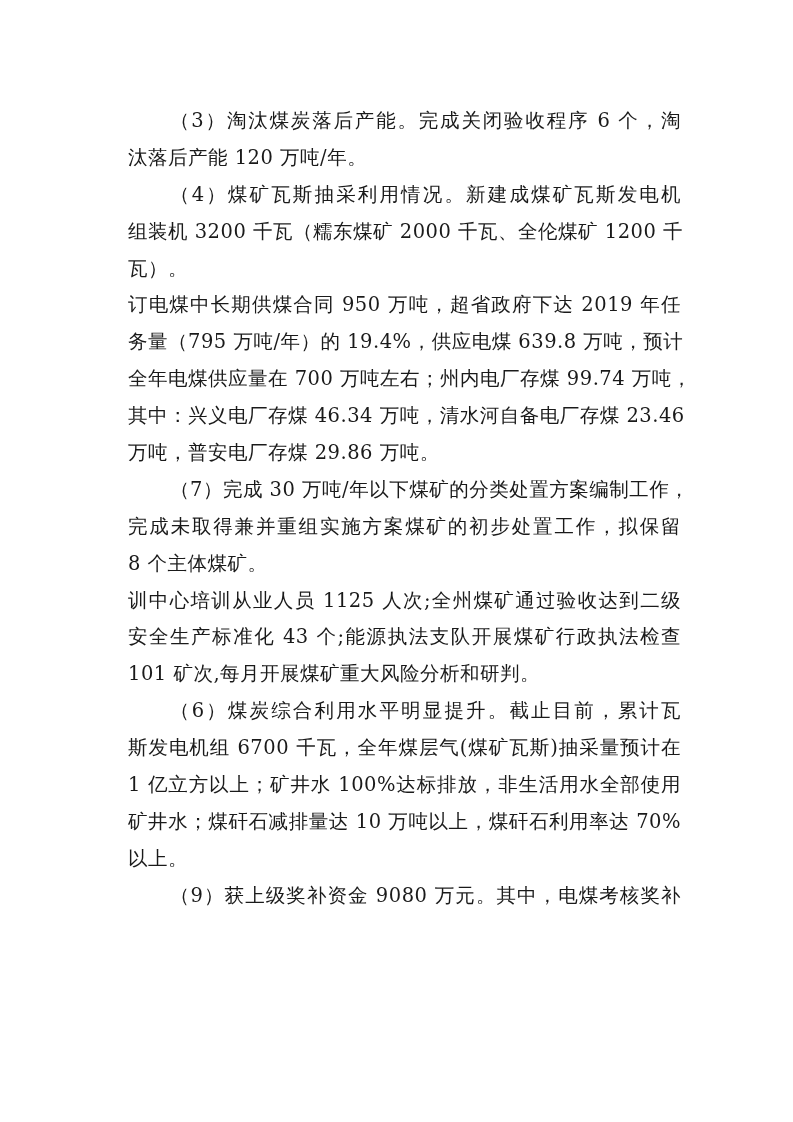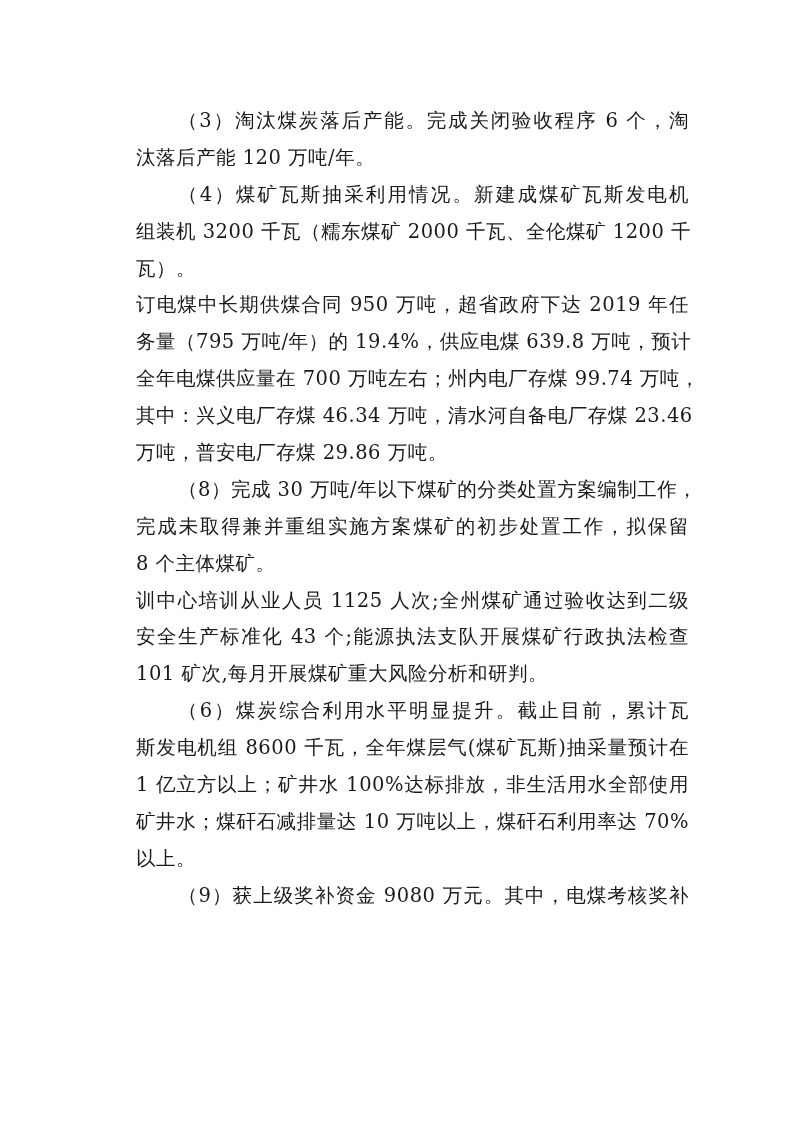--- a/index.html
+++ b/index.html
@@ -1,21 +1,21 @@
 <!DOCTYPE html>
 <html><head>
 <meta charset="utf-8">
 <style>
   html, body { margin: 0; padding: 0; background: #ffffff; }
   body { width: 793px; height: 1122px; position: relative; overflow: hidden; }
   .page {
     position: absolute; left: 0; top: 0; width: 793px; height: 1122px; background: #ffffff;
   }
   .text-block {
-    position: absolute; left: 136px; top: 103px; width: 553px;
+    position: absolute; left: 128px; top: 103px; width: 553px;
     font-family: "DejaVu Serif", "Liberation Serif", serif;
     font-size: 19.5px; color: #1a1a1a;
   }
   .line {
     height: 36.9px; line-height: 36.9px; white-space: nowrap;
     text-align: justify; text-align-last: justify;
     letter-spacing: 0.5px;
   }
   .line.last { text-align-last: left; }
   .line.indent { padding-left: 42px; }
@@ -39,34 +39,34 @@
 
     <div>
       <div class="line">订电煤中长期供煤合同 950 万吨，超省政府下达 2019 年任</div>
       <div class="line">务量（795 万吨/年）的 19.4%，供应电煤 639.8 万吨，预计</div>
       <div class="line">全年电煤供应量在 700 万吨左右；州内电厂存煤 99.74 万吨，</div>
       <div class="line">其中：兴义电厂存煤 46.34 万吨，清水河自备电厂存煤 23.46</div>
       <div class="line last">万吨，普安电厂存煤 29.86 万吨。</div>
     </div>
 
     <div>
-      <div class="line indent">（8）完成 30 万吨/年以下煤矿的分类处置方案编制工作，</div>
+      <div class="line indent">（7）完成 30 万吨/年以下煤矿的分类处置方案编制工作，</div>
       <div class="line">完成未取得兼并重组实施方案煤矿的初步处置工作，拟保留</div>
       <div class="line last">8 个主体煤矿。</div>
     </div>
 
     <div>
       <div class="line">训中心培训从业人员 1125 人次;全州煤矿通过验收达到二级</div>
       <div class="line">安全生产标准化 43 个;能源执法支队开展煤矿行政执法检查</div>
       <div class="line last">101 矿次,每月开展煤矿重大风险分析和研判。</div>
     </div>
 
     <div>
       <div class="line indent">（6）煤炭综合利用水平明显提升。截止目前，累计瓦</div>
-      <div class="line">斯发电机组 8600 千瓦，全年煤层气(煤矿瓦斯)抽采量预计在</div>
+      <div class="line">斯发电机组 6700 千瓦，全年煤层气(煤矿瓦斯)抽采量预计在</div>
       <div class="line">1 亿立方以上；矿井水 100%达标排放，非生活用水全部使用</div>
       <div class="line">矿井水；煤矸石减排量达 10 万吨以上，煤矸石利用率达 70%</div>
       <div class="line last">以上。</div>
     </div>
 
     <div>
       <div class="line indent">（9）获上级奖补资金 9080 万元。其中，电煤考核奖补</div>
     </div>
 
   </div>

